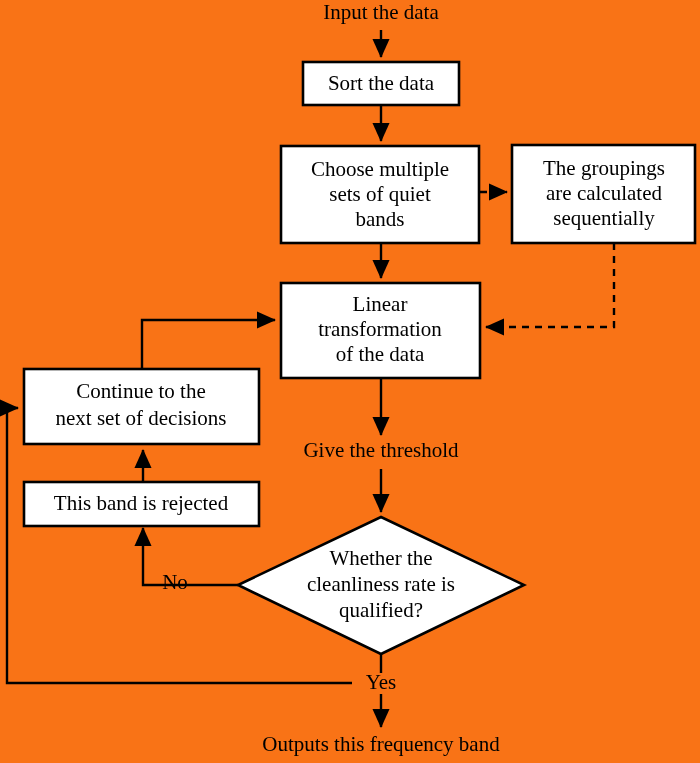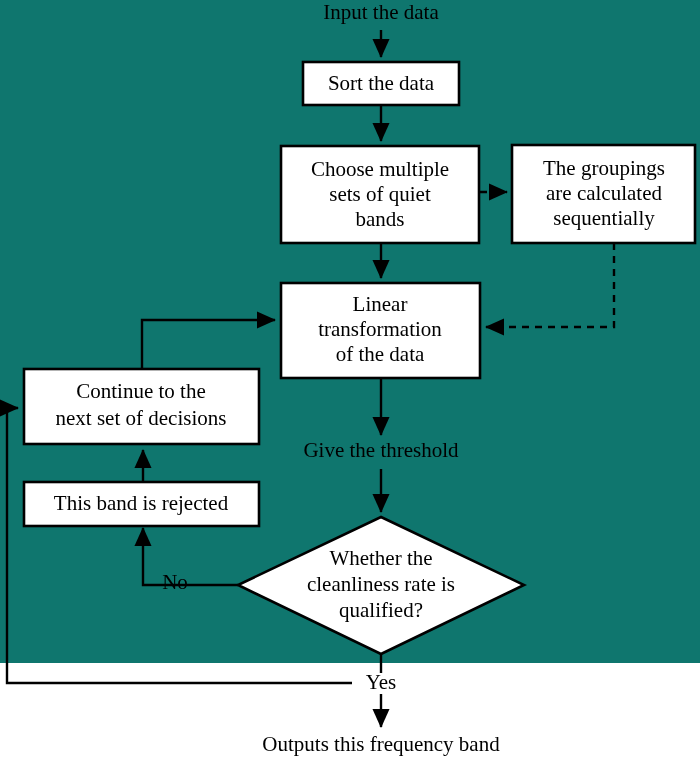--- a/index.html
+++ b/index.html
@@ -10,22 +10,22 @@
   body {
     width: 700px;
     height: 763px;
     font-family: "Liberation Serif", "DejaVu Serif", serif;
     color: #000000;
     overflow: hidden;
   }
   #flowchart-root {
     position: relative;
     width: 700px;
-    height: 663px;
-    background: #0f766e;
+    height: 763px;
+    background: #f97316;
   }
   svg#flow-svg {
     position: absolute;
     top: 0;
     left: 0;
     width: 700px;
     height: 763px;
     display: block;
   }
   .node-box {

